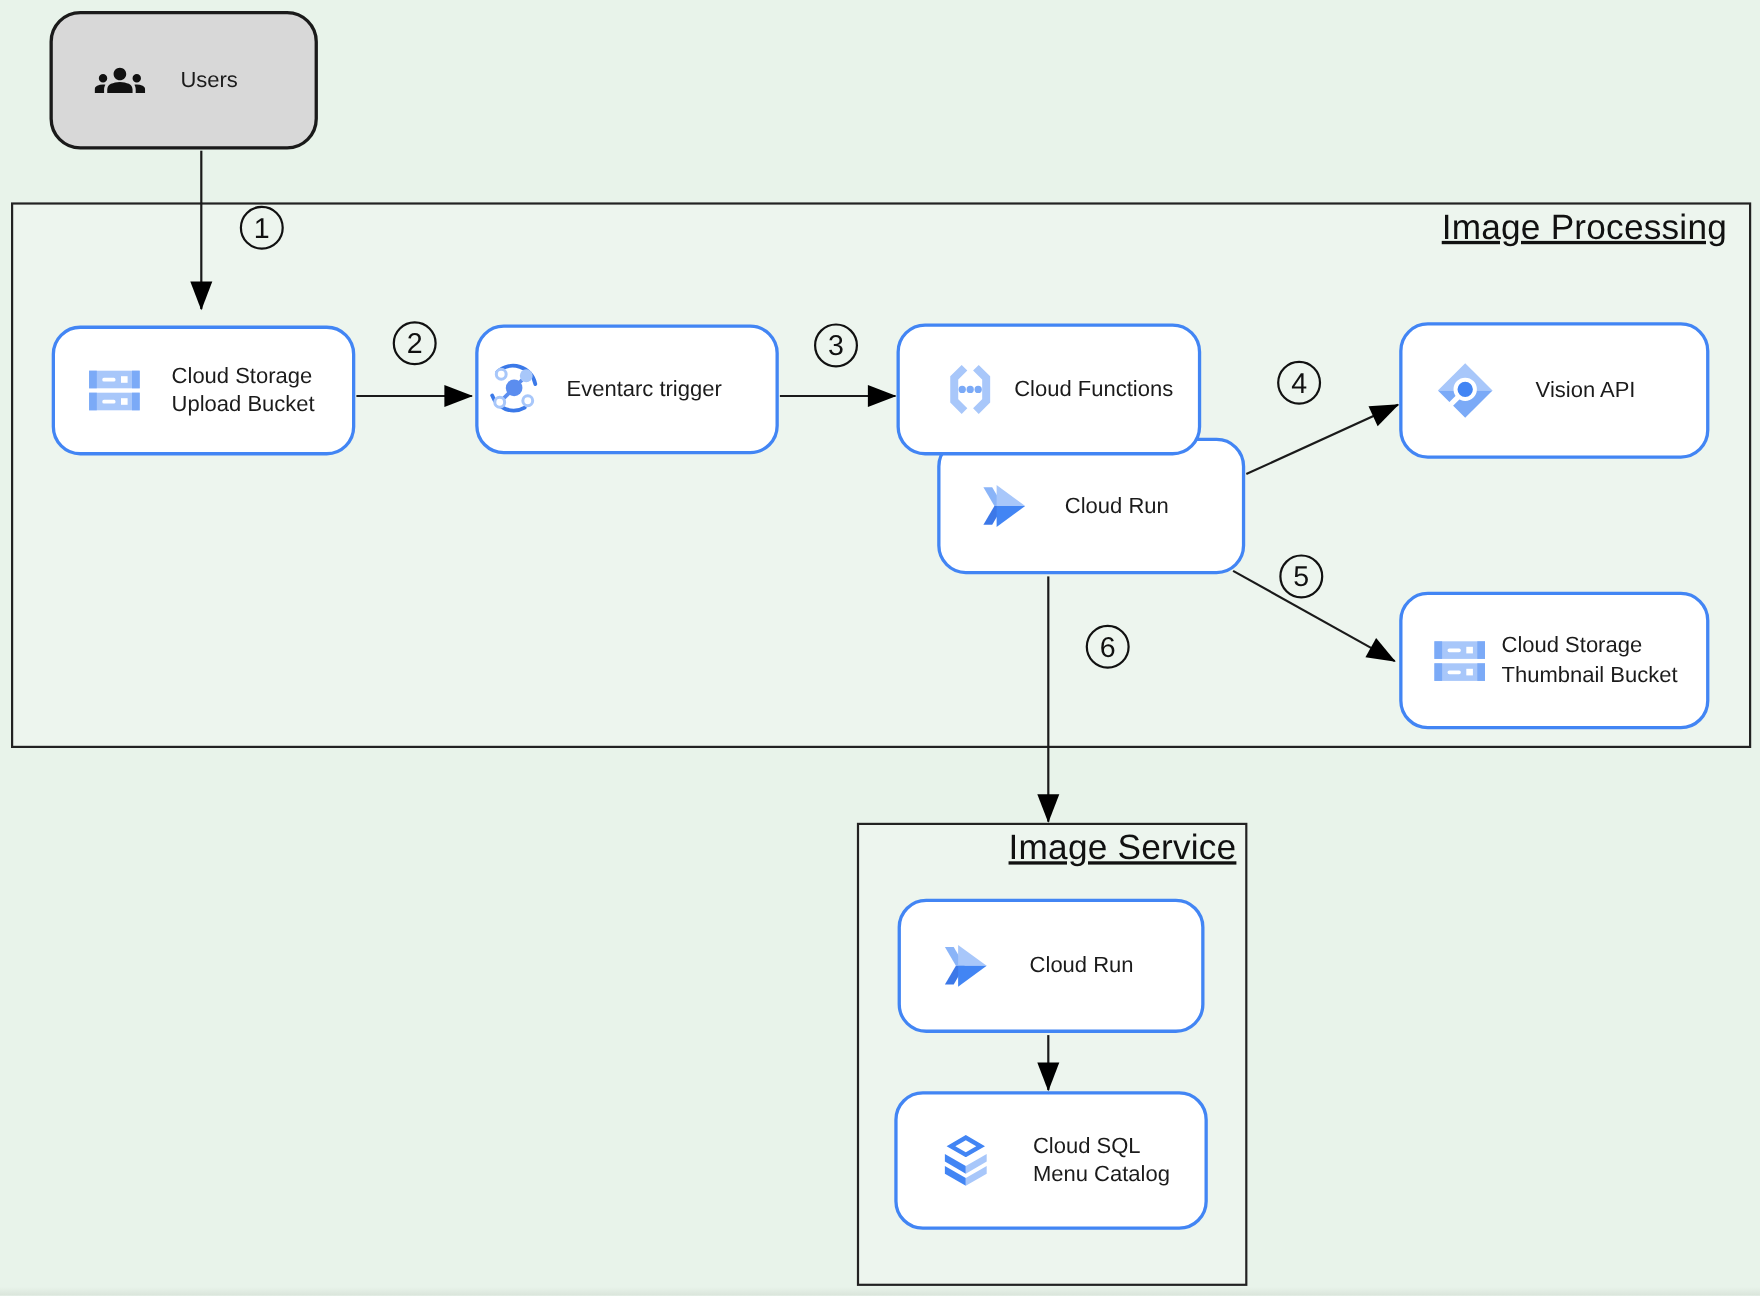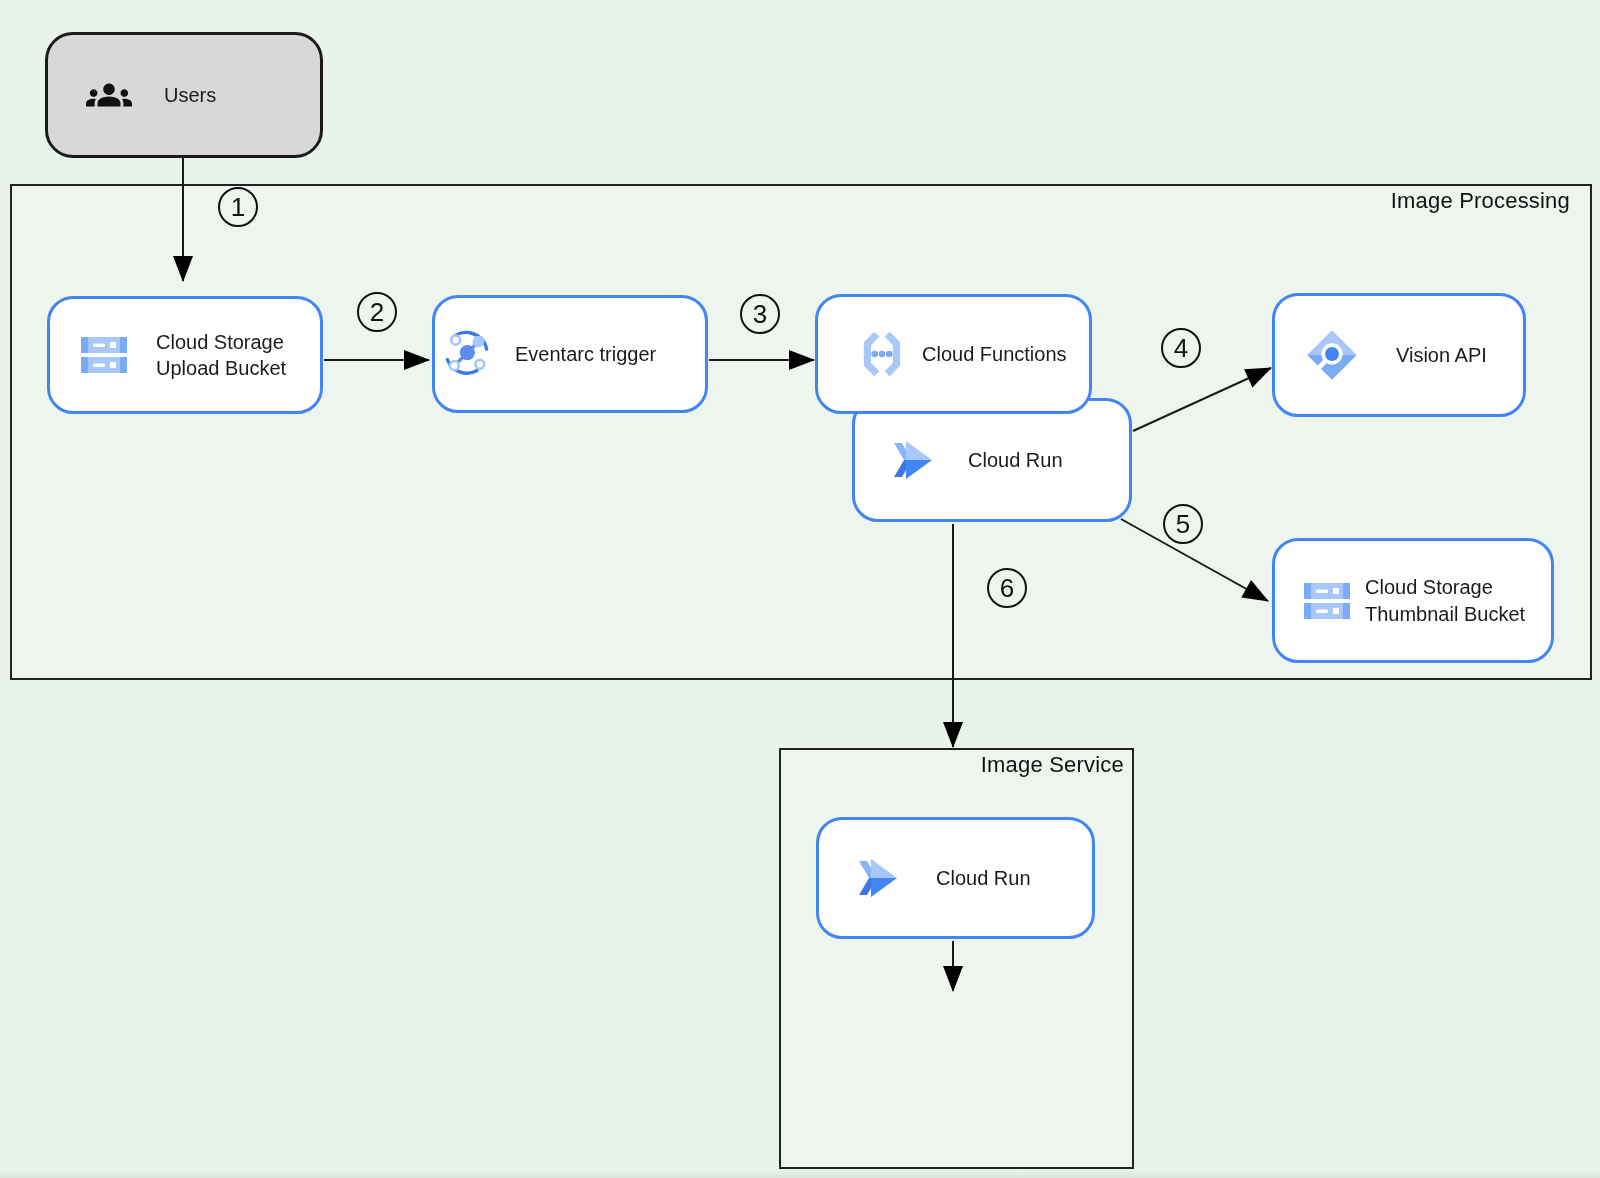--- a/index.html
+++ b/index.html
@@ -1,20 +1,20 @@
 <!DOCTYPE html>
 <html><head>
 <meta charset="utf-8">
 <style>
   html,body{margin:0;padding:0;background:#e8f3ea;font-family:"Liberation Sans",sans-serif;}
   #canvas{position:relative;width:1600px;height:1178px;background:#e8f3ea;overflow:hidden;}
 
   
   .group{position:absolute;border:2px solid #222;background:rgba(255,255,255,0.22);z-index:1;}
-  .group-label{position:absolute;top:2px;right:20px;font-size:22px;color:#111;letter-spacing:.2px;}
+  .group-label{position:absolute;top:2px;right:20px;font-size:32px;color:#111;letter-spacing:.2px;text-decoration:underline;}
 
   
   #arrows{position:absolute;left:0;top:0;z-index:2;}
 
   
   .node{position:absolute;display:flex;align-items:center;background:#ffffff;
         border:3px solid #4285f4;border-radius:26px;z-index:3;box-sizing:border-box;}
   .node.users{background:#d8d8d8;border:3px solid #1a1a1a;border-radius:28px;}
   .node .icon{flex:0 0 auto;display:flex;align-items:center;justify-content:center;}
   .node-label{font-size:20px;color:#1b1b1b;white-space:pre-line;line-height:1.32;}
@@ -51,21 +51,21 @@
     </defs>
     <line x1="183" y1="137" x2="183" y2="281" stroke="#1a1a1a" stroke-width="2" marker-end="url(#ah)"></line>
     <line x1="324" y1="360" x2="429" y2="360" stroke="#1a1a1a" stroke-width="2" marker-end="url(#ah)"></line>
     <line x1="709" y1="360" x2="814" y2="360" stroke="#1a1a1a" stroke-width="2" marker-end="url(#ah)"></line>
     <line x1="1133" y1="431" x2="1271" y2="368" stroke="#1a1a1a" stroke-width="2" marker-end="url(#ah)"></line>
     <line x1="1121" y1="519" x2="1268" y2="601" stroke="#1a1a1a" stroke-width="2" marker-end="url(#ah)"></line>
     <line x1="953" y1="524" x2="953" y2="747" stroke="#1a1a1a" stroke-width="2" marker-end="url(#ah)"></line>
     <line x1="953" y1="941" x2="953" y2="991" stroke="#1a1a1a" stroke-width="2" marker-end="url(#ah)"></line>
   </svg>
 
-  <div class="node users" style="left:45px;top:10px;width:278px;height:126px;padding-left:38px;gap:32px;margin-top:22px;">
+  <div class="node users" style="left:45px;top:10px;width:244px;height:126px;padding-left:38px;gap:32px;">
     <span class="icon">
       <svg width="46" height="46" viewBox="0 0 24 24">
         <path fill="#111" d="M4 13c1.1 0 2-.9 2-2s-.9-2-2-2-2 .9-2 2 .9 2 2 2zm1.13 1.1c-.37-.06-.74-.1-1.13-.1-.99 0-1.93.21-2.78.58C.48 14.9 0 15.62 0 16.43V18h4.5v-1.61c0-.83.23-1.61.63-2.29zM20 13c1.1 0 2-.9 2-2s-.9-2-2-2-2 .9-2 2 .9 2 2 2zm4 3.43c0-.81-.48-1.53-1.22-1.85A6.95 6.95 0 0 0 20 14c-.39 0-.76.04-1.13.1.4.68.63 1.46.63 2.29V18H24v-1.57zM12 6c1.66 0 3 1.34 3 3s-1.34 3-3 3-3-1.34-3-3 1.34-3 3-3zm0 6.75c1.63 0 3.07.39 4.24.9 1.08.48 1.76 1.56 1.76 2.73V18H6v-1.61c0-1.18.68-2.26 1.76-2.73 1.17-.52 2.61-.91 4.24-.91z"></path>
       </svg>
     </span>
     <span class="node-label">Users</span>
   </div>
 
   <div class="node" style="left:47px;top:296px;width:276px;height:118px;padding-left:30px;gap:28px;">
     <span class="icon">
@@ -120,21 +120,21 @@
       <svg width="46" height="42" viewBox="0 0 46 42">
         <polygon points="6,4 14,4 24,21 16,21" fill="#8ab4f8"></polygon>
         <polygon points="6,38 14,38 24,21 16,21" fill="#3c78e8"></polygon>
         <polygon points="18,2 44,21 18,21" fill="#a8c7fa"></polygon>
         <polygon points="18,40 44,21 18,21" fill="#4285f4"></polygon>
       </svg>
     </span>
     <span class="node-label">Cloud Run</span>
   </div>
 
-  <div class="node" style="left:1272px;top:293px;width:254px;height:124px;padding-left:28px;gap:35px;">
+  <div class="node" style="left:1272px;top:293px;width:282px;height:124px;padding-left:28px;gap:35px;">
     <span class="icon">
       <svg width="58" height="58" viewBox="0 0 56 56">
         <polygon points="4,28 28,4 52,28" fill="#a8c7fa"></polygon>
         <polygon points="4,28 28,52 52,28" fill="#7baaf7"></polygon>
         <circle cx="28" cy="27" r="8.5" fill="#4285f4" stroke="#fff" stroke-width="3.5"></circle>
         <line x1="21.5" y1="34" x2="14" y2="41.5" stroke="#fff" stroke-width="4.5" stroke-linecap="round"></line>
       </svg>
     </span>
     <span class="node-label">Vision API</span>
   </div>
@@ -163,20 +163,34 @@
       <svg width="46" height="42" viewBox="0 0 46 42">
         <polygon points="6,4 14,4 24,21 16,21" fill="#8ab4f8"></polygon>
         <polygon points="6,38 14,38 24,21 16,21" fill="#3c78e8"></polygon>
         <polygon points="18,2 44,21 18,21" fill="#a8c7fa"></polygon>
         <polygon points="18,40 44,21 18,21" fill="#4285f4"></polygon>
       </svg>
     </span>
     <span class="node-label">Cloud Run</span>
   </div>
 
+  <div class="node" style="left:813px;top:992px;width:285px;height:126px;padding-left:39px;gap:38px;">
+    <span class="icon">
+      <svg width="46" height="52" viewBox="0 0 46 52">
+        <polygon points="4,20 23,31 23,38 4,27" fill="#4285f4"></polygon>
+        <polygon points="23,31 42,20 42,27 23,38" fill="#a8c7fa"></polygon>
+        <polygon points="4,31 23,42 23,49 4,38" fill="#4285f4"></polygon>
+        <polygon points="23,42 42,31 42,38 23,49" fill="#a8c7fa"></polygon>
+        <polygon points="23,2 42,13 23,24 4,13" fill="#4285f4" stroke="#fff" stroke-width="1.5"></polygon>
+        <polygon points="23,7.5 32.5,13 23,18.5 13.5,13" fill="#fff"></polygon>
+      </svg>
+    </span>
+    <span class="node-label">Cloud SQL
+Menu Catalog</span>
+  </div>
 
   <div class="step" style="left:218px;top:187px;">1</div>
   <div class="step" style="left:357px;top:292px;">2</div>
   <div class="step" style="left:740px;top:294px;">3</div>
   <div class="step" style="left:1161px;top:328px;">4</div>
   <div class="step" style="left:1163px;top:504px;">5</div>
   <div class="step" style="left:987px;top:568px;">6</div>
 
 </div>
 

